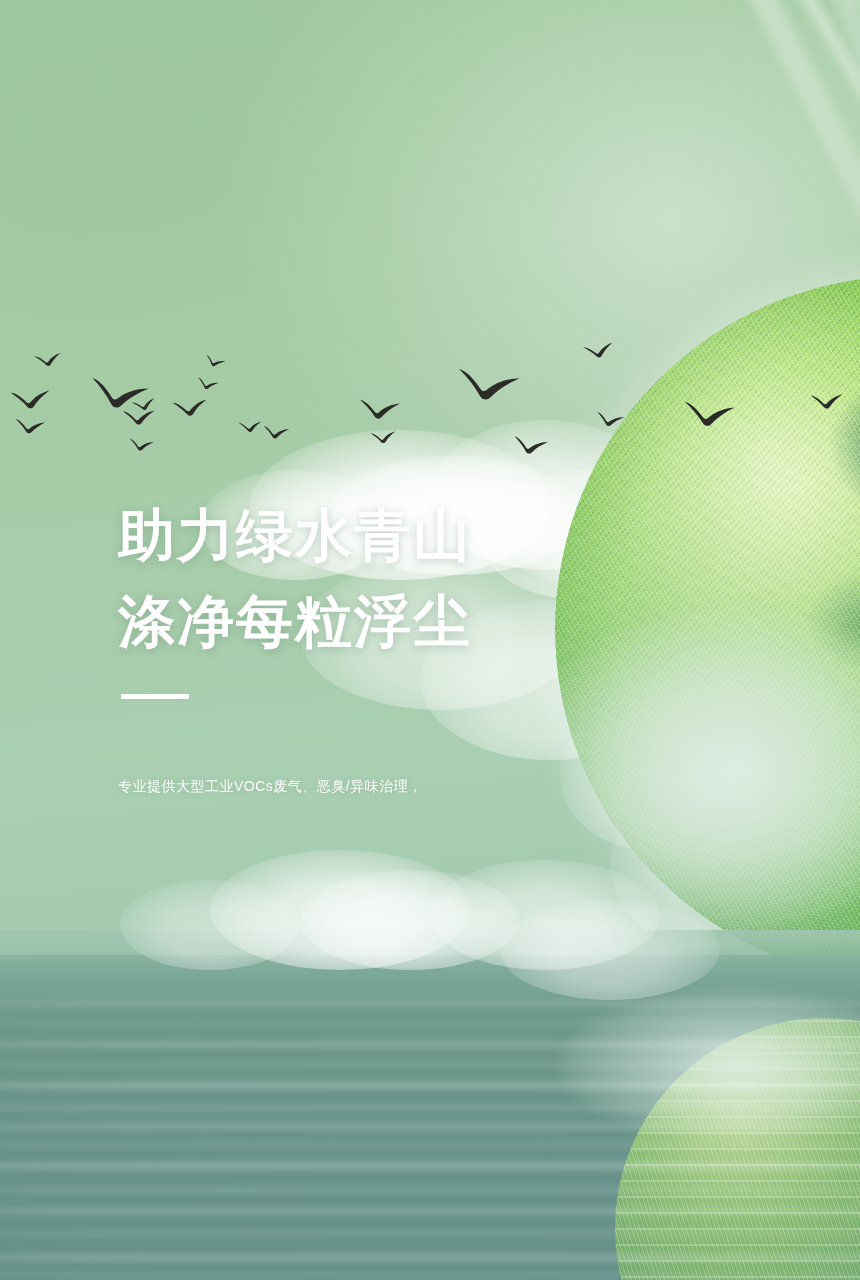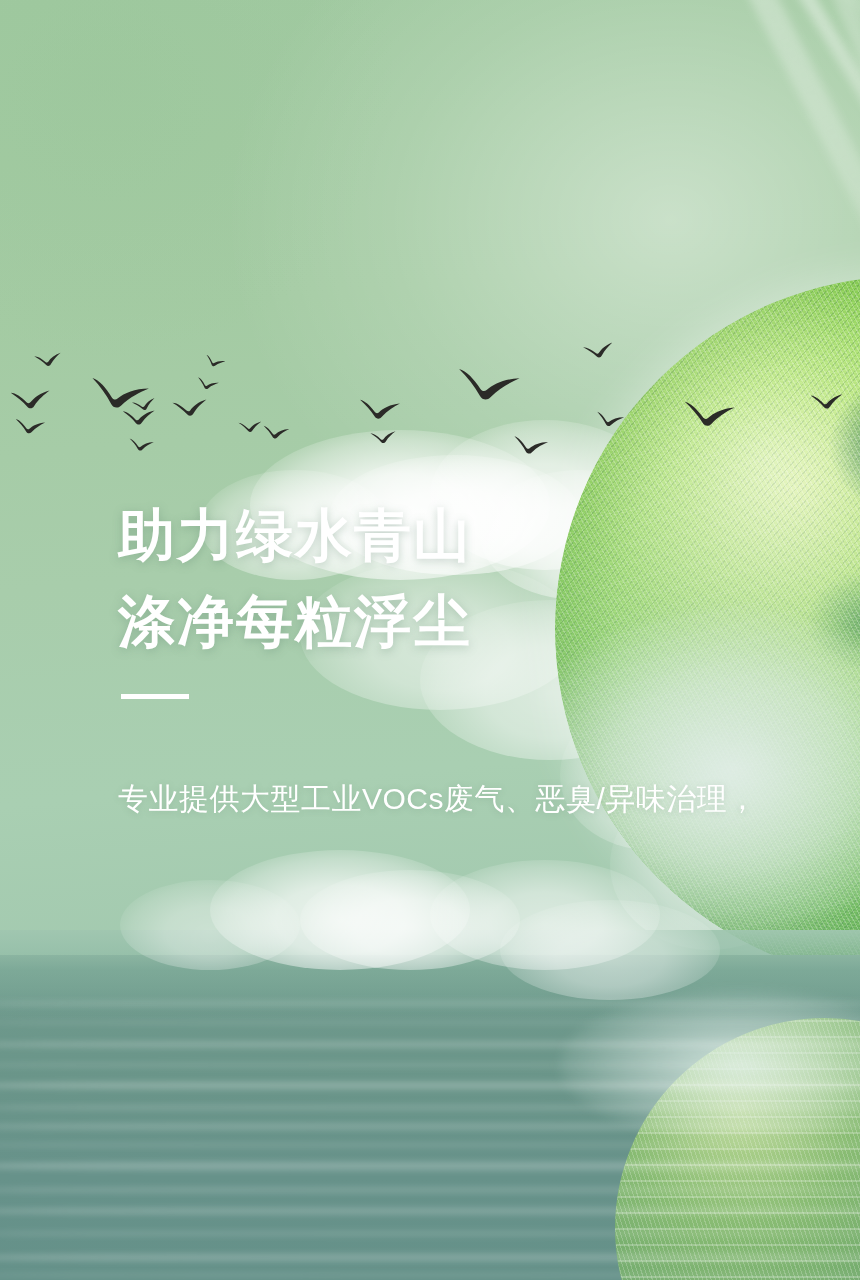--- a/index.html
+++ b/index.html
@@ -151,26 +151,25 @@
     position:absolute;
     left:121px; top:694px;
     width:68px; height:5px;
     background:#ffffff;
   }
 
   .subtitle {
     position:absolute;
     left:118px; top:766px;
     color:#ffffff;
-    font-size:30px;
+    font-size:14px;
     line-height:40px;
     letter-spacing:0.5px;
     white-space:nowrap;
     text-shadow:0 1px 6px rgba(90,130,105,0.25);
-    margin-top:13px;
   }
   .subtitle div { height:40px; }
 </style>
 </head>
 <body>
 
 <div id="poster">
 
   <div class="sky"></div>
   <div class="sky-wash"></div>

